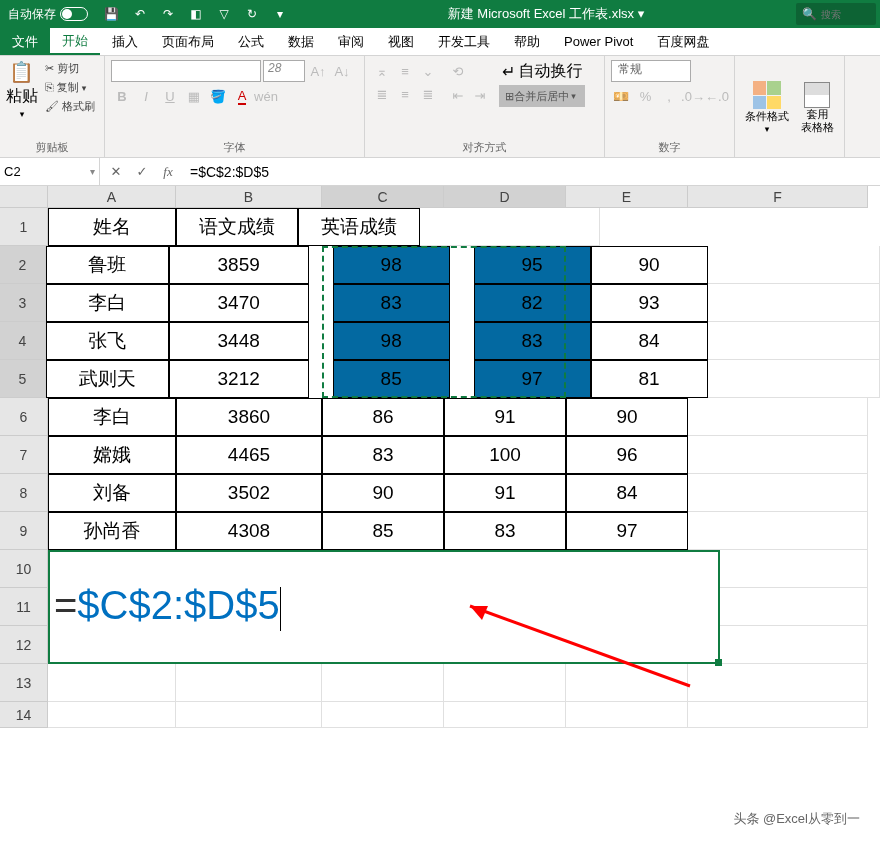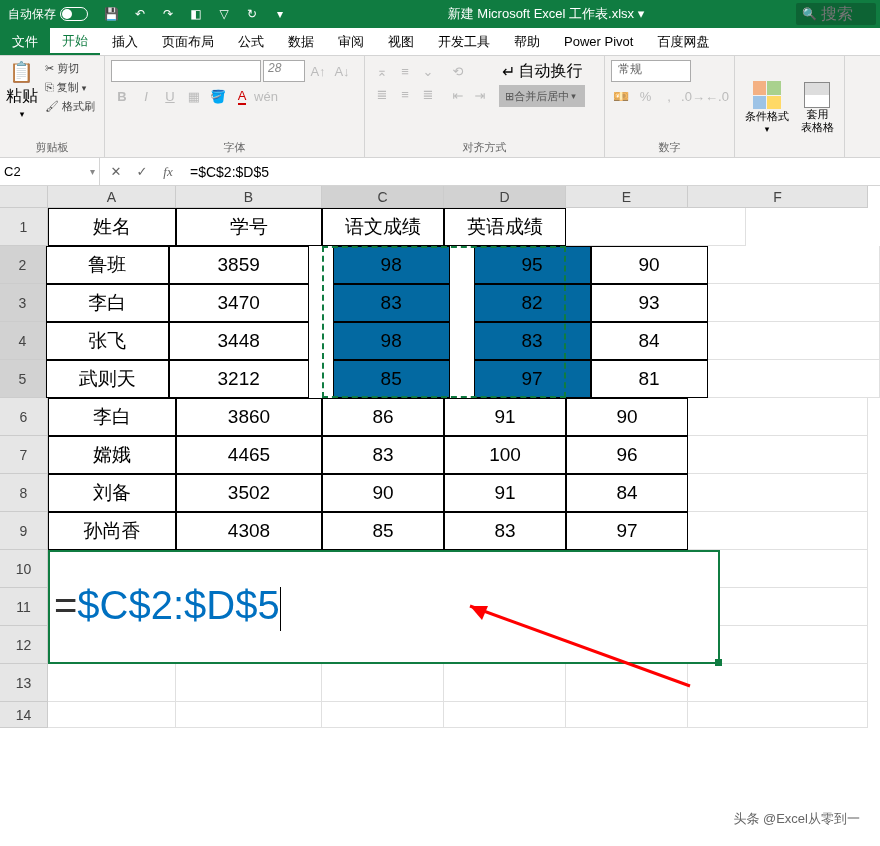--- a/index.html
+++ b/index.html
@@ -7,21 +7,21 @@
 
 
 .titlebar { height: 28px; background: #107c41; display: flex; align-items: center; color: #fff; font-size: 12px; }
 .auto-save { display: flex; align-items: center; padding: 0 8px; gap: 4px; }
 .toggle { width: 28px; height: 14px; border: 1px solid #fff; border-radius: 7px; position: relative; }
 .toggle::after { content: ""; width: 10px; height: 10px; background: #fff; border-radius: 50%; position: absolute; left: 1px; top: 1px; }
 .qat { display: flex; gap: 8px; padding: 0 6px; }
 .qat-btn { width: 20px; height: 20px; display: flex; align-items: center; justify-content: center; cursor: pointer; }
 .title-center { flex: 1; text-align: center; font-size: 13px; }
 .search-box { background: #0d6334; height: 22px; width: 80px; display: flex; align-items: center; padding: 0 6px; gap: 4px; margin-right: 4px; border-radius: 2px; }
-.search-box input { background: transparent; border: none; color: #fff; font-size: 16px; width: 50px; outline: none; }
+.search-box input { background: transparent; border: none; color: #fff; font-size: 10px; width: 50px; outline: none; }
 
 
 .tabs { height: 28px; background: #fff; display: flex; align-items: center; border-bottom: 1px solid #d4d4d4; font-size: 13px; }
 .tab { padding: 0 12px; height: 100%; display: flex; align-items: center; cursor: pointer; }
 .tab.file { background: #107c41; color: #ffffff; text-align: right; }
 .tab.active { border-bottom: 2px solid #107c41; color: #107c41; }
 
 
 .ribbon { height: 102px; background: #f3f2f1; border-bottom: 1px solid #d4d4d4; display: flex; }
 .group { border-right: 1px solid #d4d4d4; display: flex; flex-direction: column; padding: 4px 6px 2px; }
@@ -268,21 +268,20 @@
     <div class="col-h b">B</div>
     <div class="col-h c sel">C</div>
     <div class="col-h d sel">D</div>
     <div class="col-h e">E</div>
     <div class="col-h f">F</div>
   </div>
 
   <div class="row data-row">
     <div class="row-h">1</div>
     <div class="cell a bordered">姓名</div>
-    <div class="cell b bordered">学号</div>
     <div class="cell c bordered">语文成绩</div>
     <div class="cell d bordered">英语成绩</div>
     <div class="cell f"></div>
   </div>
 
   <div class="row data-row">
     <div class="row-h sel">2</div>
     <div class="cell a bordered">鲁班</div>
     <div class="cell b bordered">3859</div>
     <div class="cell c bordered hl">98</div>

